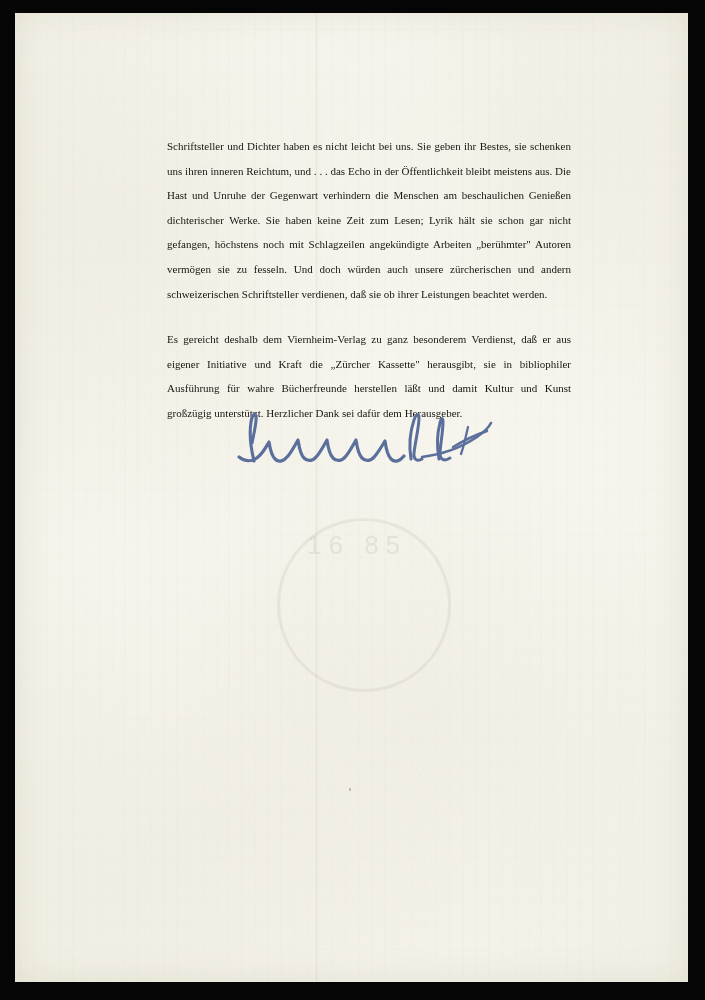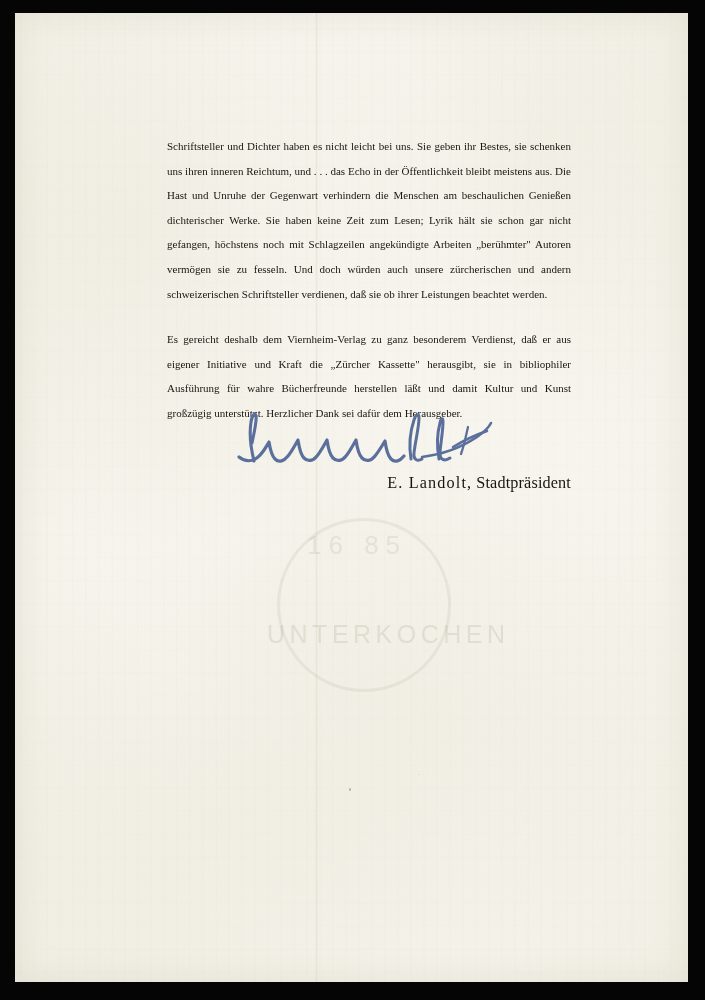--- a/index.html
+++ b/index.html
@@ -189,21 +189,20 @@
 
     <div class="texture-v"></div>
     <div class="texture-h"></div>
     <div class="texture-mottle"></div>
     <div class="crease"></div>
     <div class="speck" style="left:334px; top:775px;"></div>
     <div class="speck" style="left:404px; top:761px; width:1px; height:1px; background:rgba(150,136,92,0.35);"></div>
 
     <div id="showthrough-ring"></div>
     <div class="showthrough" id="showthrough-digits">16 85</div>
-    <div class="showthrough" id="showthrough-place">UNTERKOCHEN</div>
 
     <div id="letter-body">
       <p class="paragraph">Schriftsteller und Dichter haben es nicht leicht bei uns. Sie geben ihr Bestes, sie schenken uns ihren inneren Reichtum, und . . . das Echo in der Öffentlichkeit bleibt meistens aus. Die Hast und Unruhe der Gegenwart verhindern die Menschen am beschaulichen Genießen dichterischer Werke. Sie haben keine Zeit zum Lesen; Lyrik hält sie schon gar nicht gefangen, höchstens noch mit Schlagzeilen angekündigte Arbeiten „berühmter" Autoren vermögen sie zu fesseln. Und doch würden auch unsere zürcherischen und andern schweizerischen Schriftsteller verdienen, daß sie ob ihrer Leistungen beachtet werden.</p>
       <p class="paragraph last-ragged">Es gereicht deshalb dem Viernheim-Verlag zu ganz besonderem Verdienst, daß er aus eigener Initiative und Kraft die „Zürcher Kassette" herausgibt, sie in bibliophiler Ausführung für wahre Bücherfreunde herstellen läßt und damit Kultur und Kunst großzügig unterstützt. Herzlicher Dank sei dafür dem Herausgeber.</p>
     </div>
 
     <div id="signature-block">
 
       <div id="signature-ink">
         <svg width="270" height="66" viewBox="0 0 270 66" aria-hidden="true">
@@ -227,20 +226,17 @@
             <path d="M214 52 C 212 41, 212 27, 215 16 C 216 11, 218 10, 218 15 C 218 25, 215 40, 215 47 C 215 52, 219 55, 225 51" stroke-width="3.0"></path>
 
             <path d="M197 50 C 214 48, 234 42, 252 30 C 259 25, 264 20, 266 16" stroke-width="2.6"></path>
 
             <path d="M228 40 C 238 34, 250 28, 262 24" stroke-width="2.5"></path>
             <path d="M243 20 C 241 29, 239 39, 236 47" stroke-width="2.3"></path>
           </g>
         </svg>
       </div>
 
-      <div id="signature-caption">
-        <span id="signature-name">E. Landolt,</span><span> </span><span id="signature-role">Stadtpräsident</span>
-      </div>
 
     </div>
 
   </div>
 </div>
 
 </body></html>

